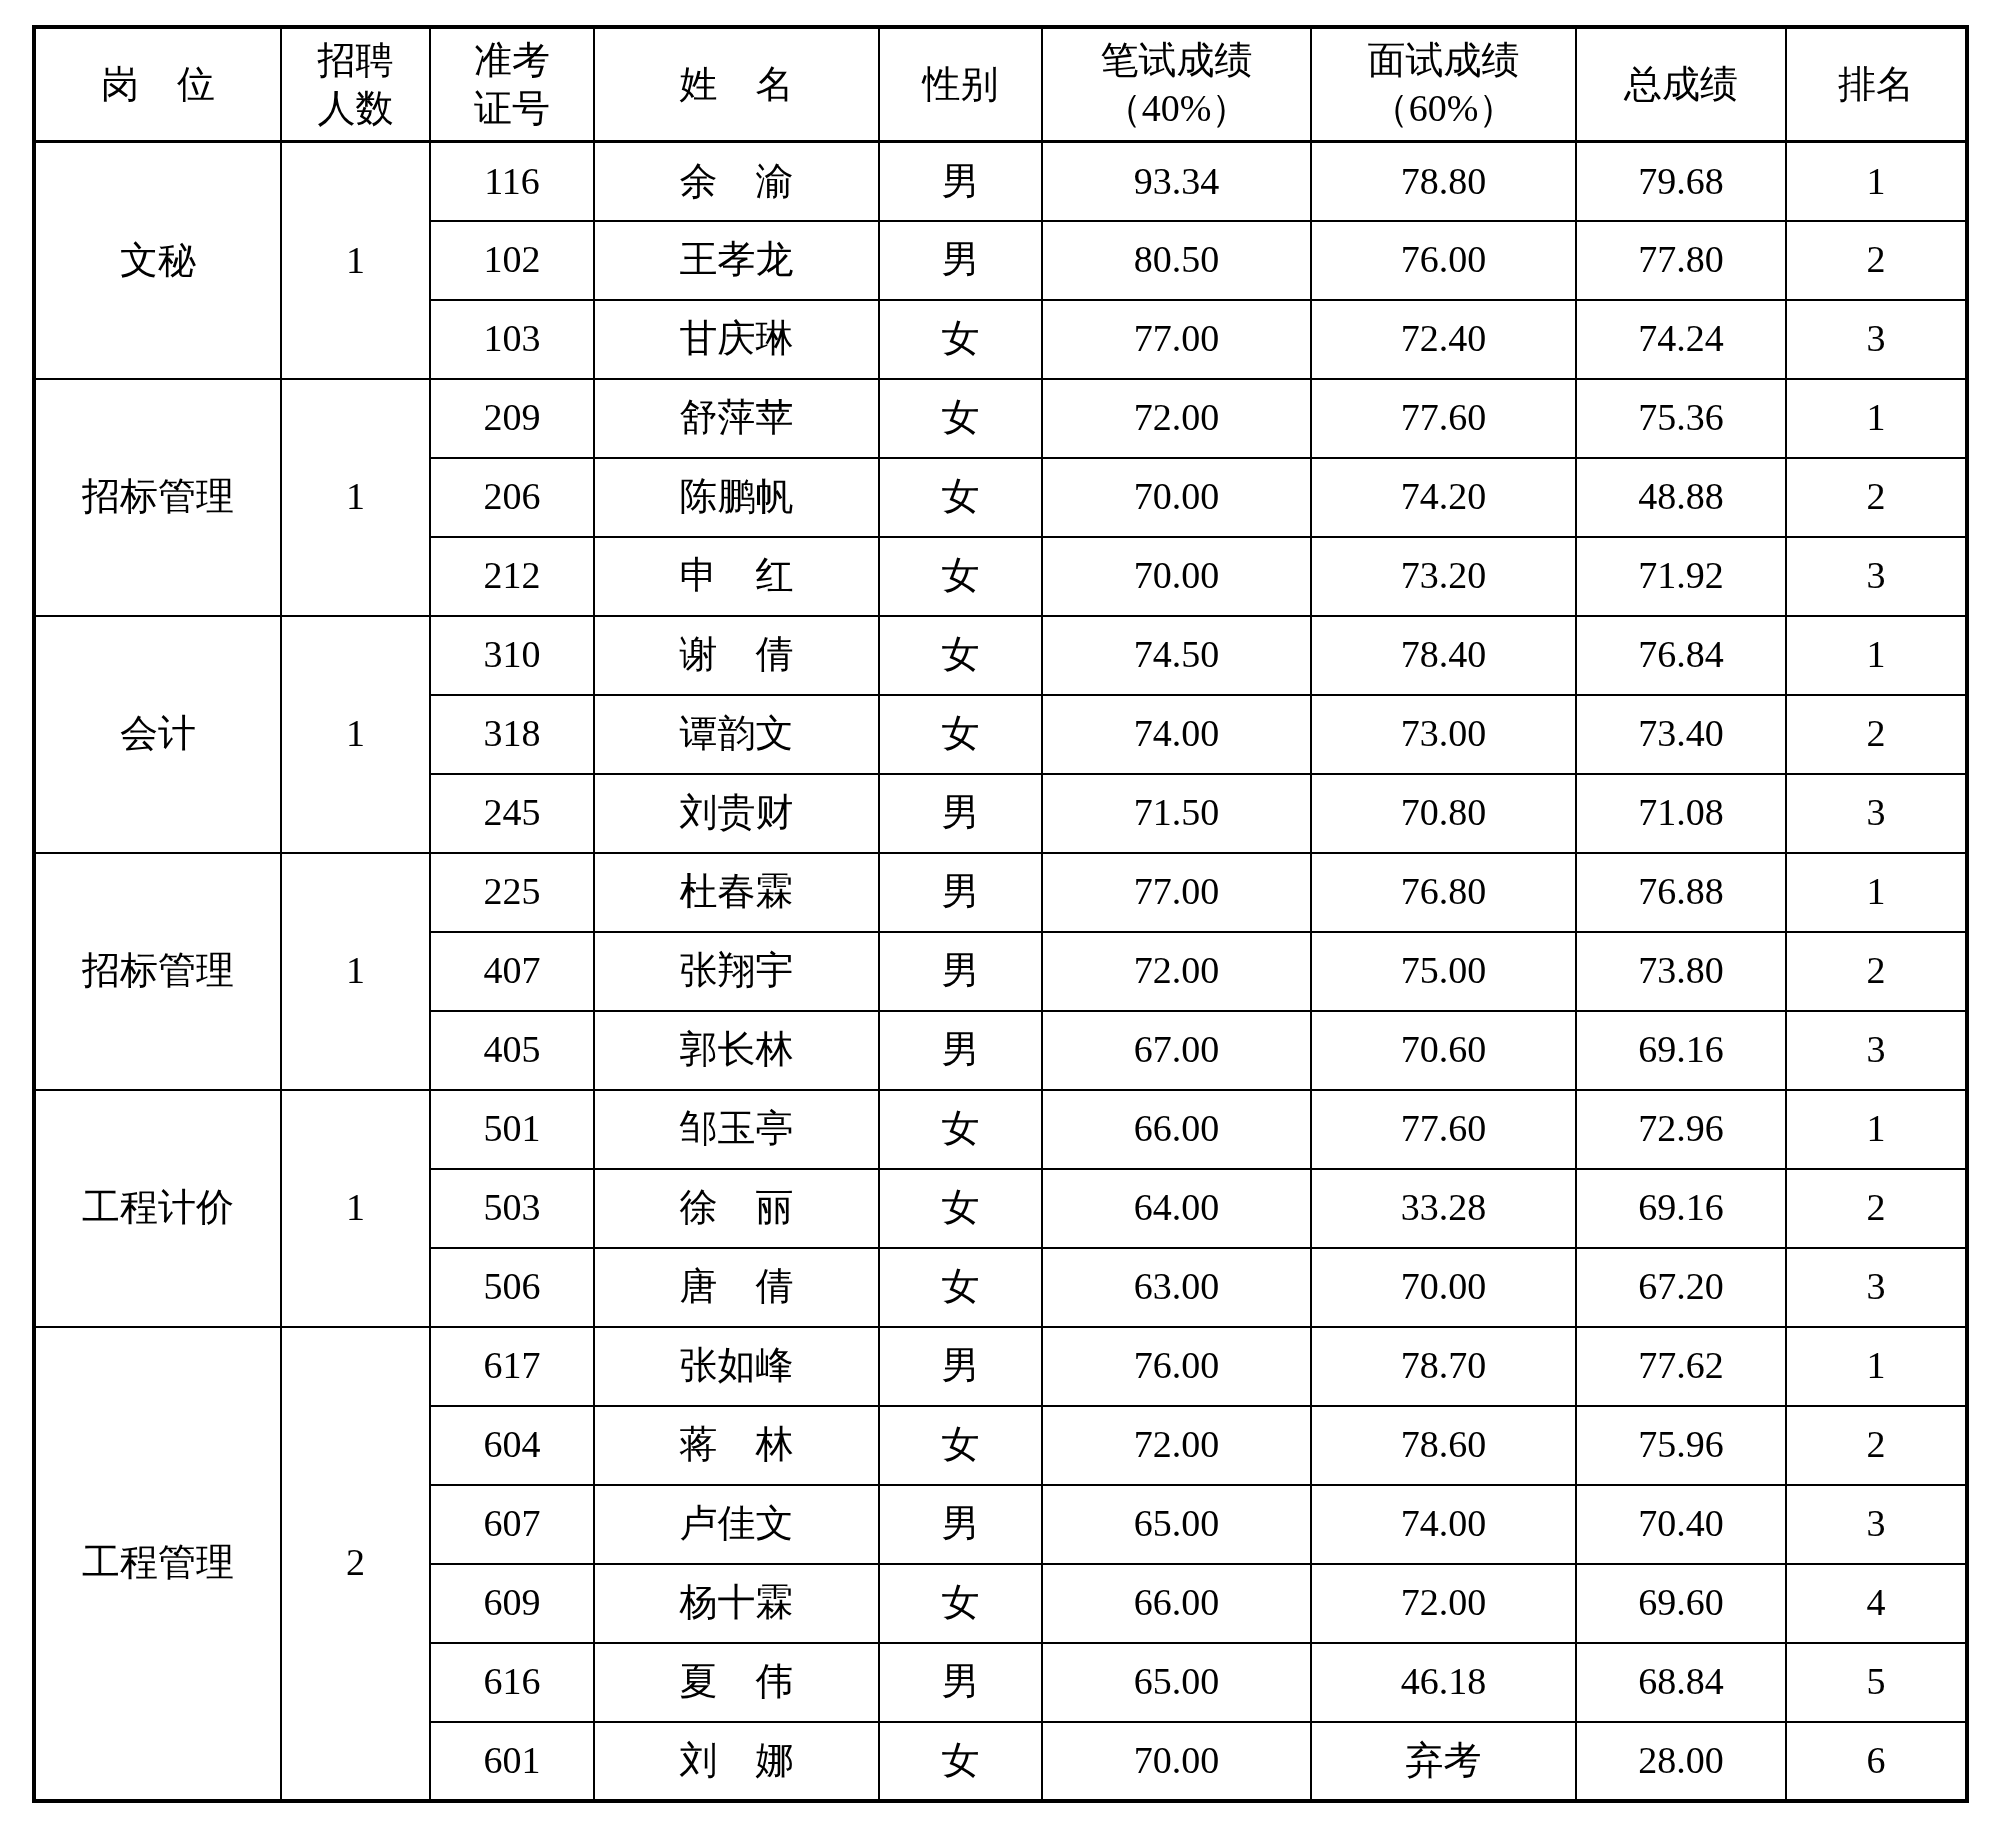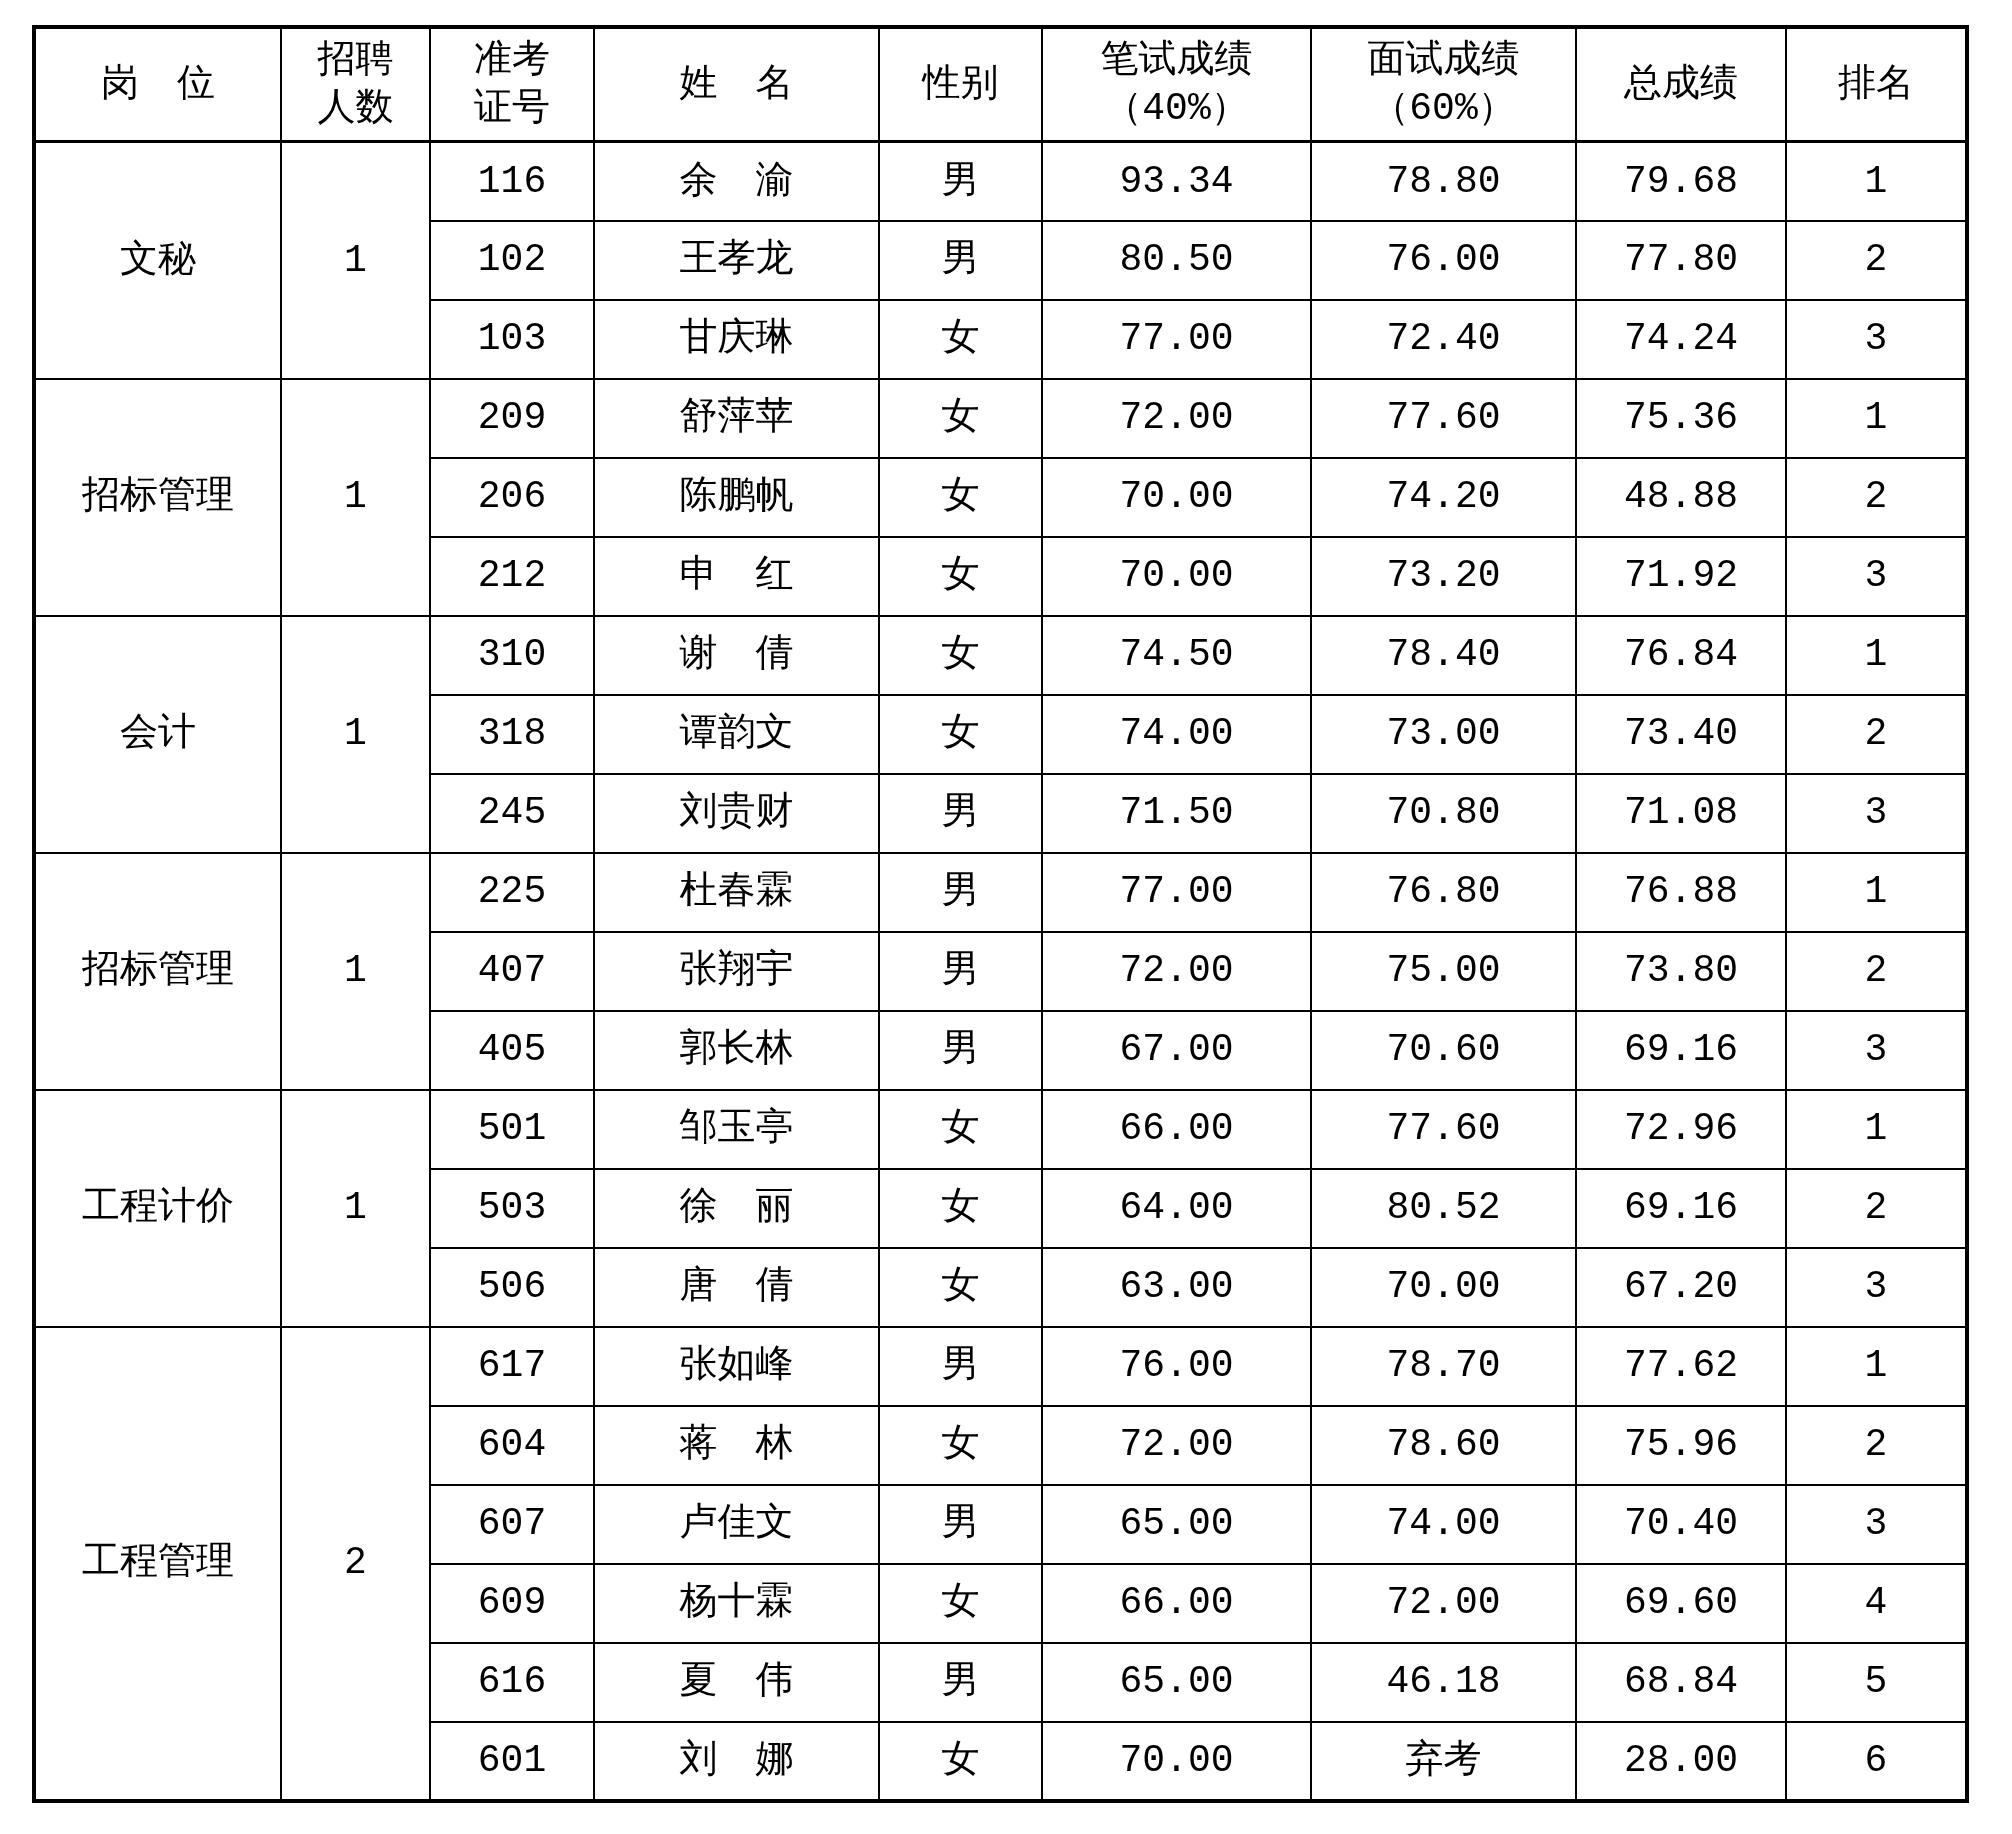--- a/index.html
+++ b/index.html
@@ -5,21 +5,21 @@
   html, body {
     margin: 0;
     padding: 0;
     background: #ffffff;
   }
   .page {
     position: relative;
     width: 1652px;
     height: 1835px;
     background: #ffffff;
-    font-family: Liberation Mono, monospace;
+    font-family: Liberation Serif, serif;
     color: #000000;
   }
   table.score-table {
     position: absolute;
     left: 32px;
     top: 25px;
     width: 1933px;
     border-collapse: collapse;
     table-layout: fixed;
     border: 4.6px solid #000000;
@@ -206,21 +206,21 @@
           <td class="num">66.00</td>
           <td class="num">77.60</td>
           <td class="num">72.96</td>
           <td class="num">1</td>
         </tr>
         <tr>
           <td class="num">503</td>
           <td>徐　丽</td>
           <td>女</td>
           <td class="num">64.00</td>
-          <td class="num">80.52</td>
+          <td class="num">33.28</td>
           <td class="num">69.16</td>
           <td class="num">2</td>
         </tr>
         <tr>
           <td class="num">506</td>
           <td>唐　倩</td>
           <td>女</td>
           <td class="num">63.00</td>
           <td class="num">70.00</td>
           <td class="num">67.20</td>

